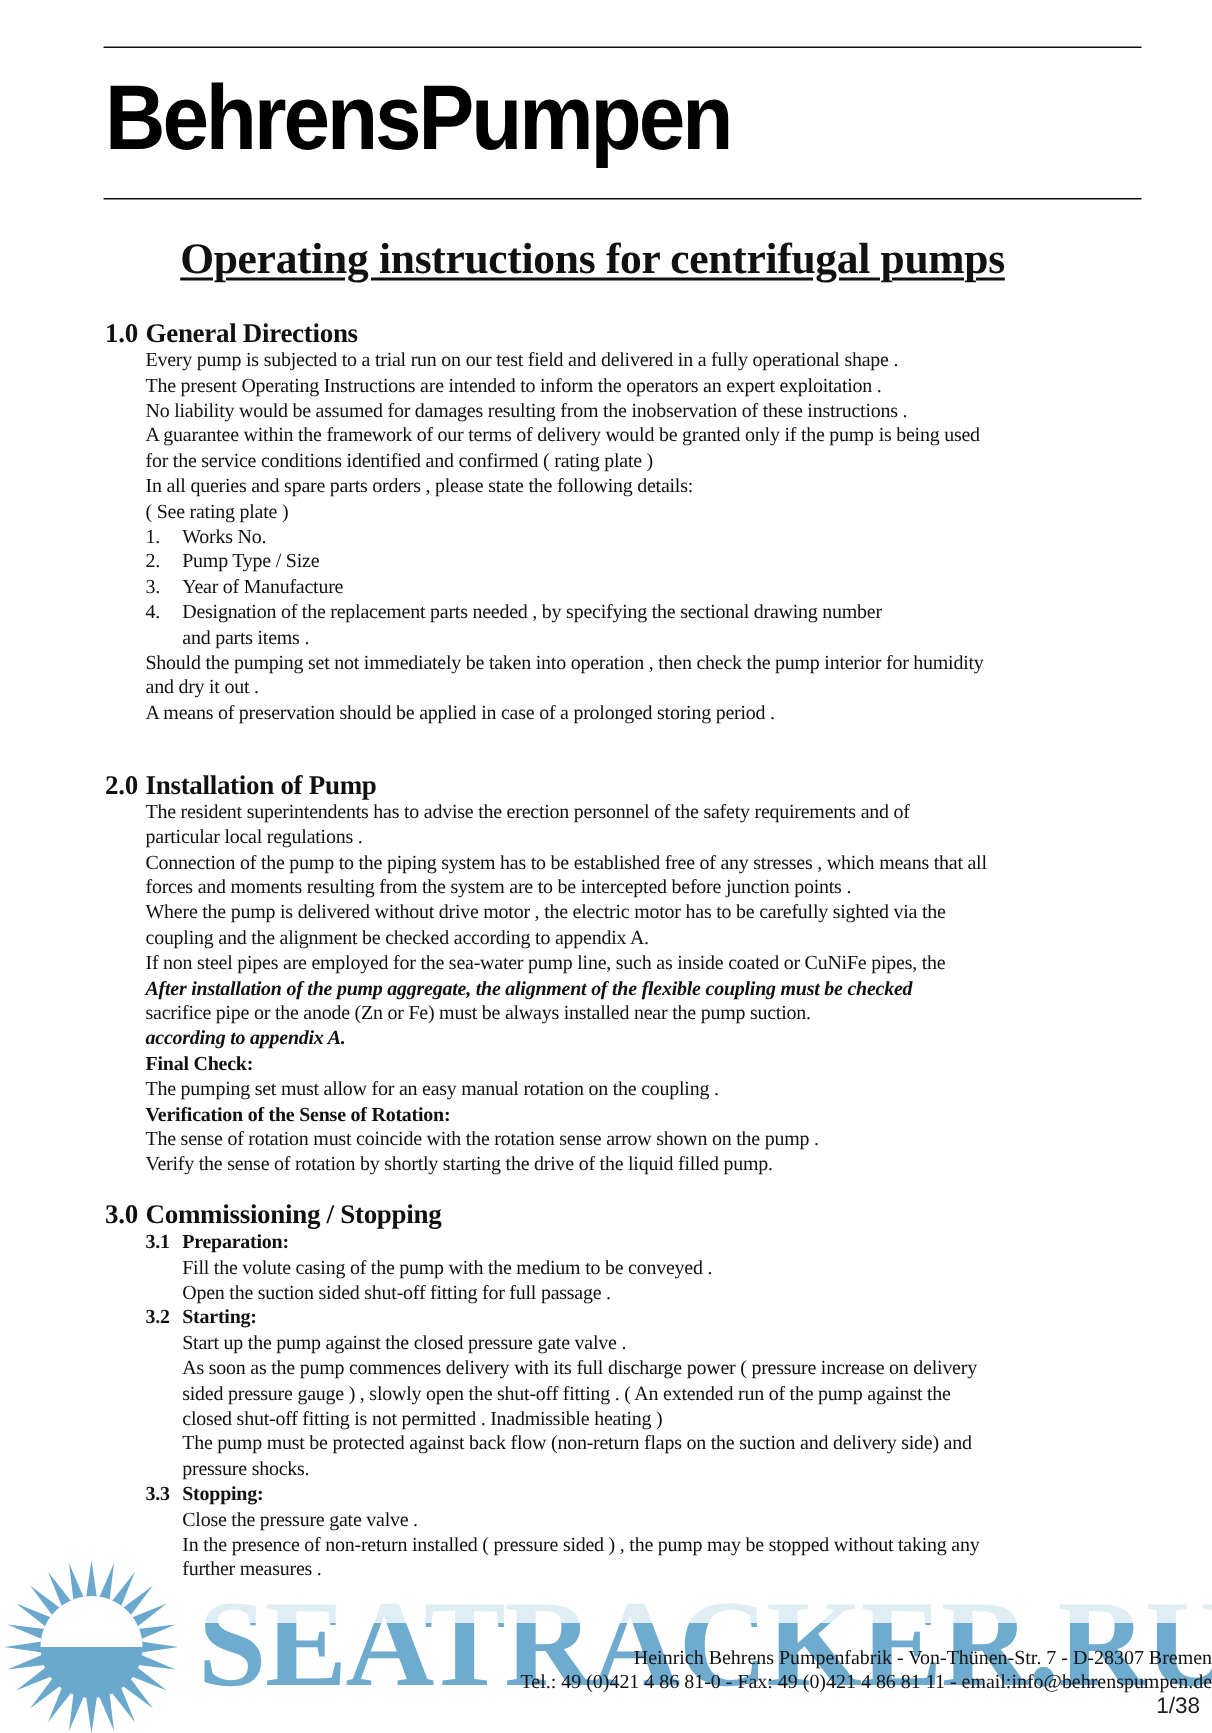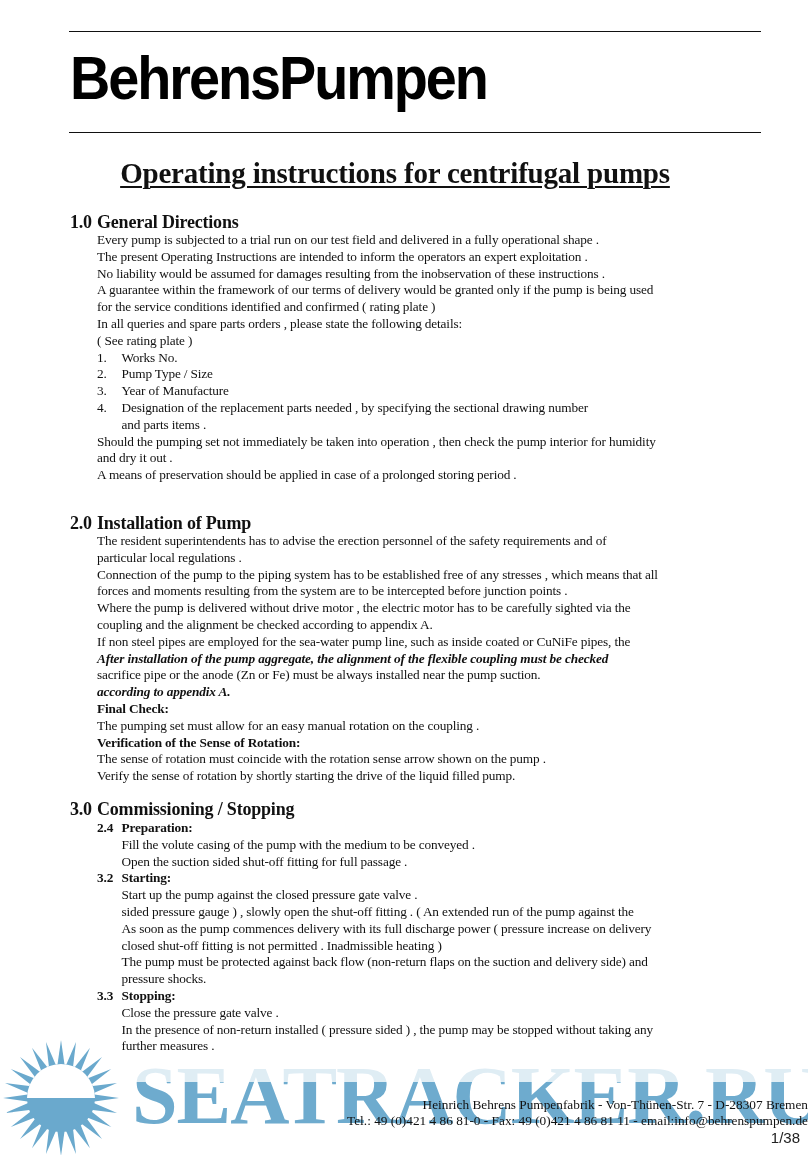--- a/index.html
+++ b/index.html
@@ -80,28 +80,28 @@
   <div class="line">The pumping set must allow for an easy manual rotation on the coupling .</div>
   <div class="line b">Verification of the Sense of Rotation:</div>
   <div class="line">The sense of rotation must coincide with the rotation sense arrow shown on the pump .</div>
   <div class="line">Verify the sense of rotation by shortly starting the drive of the liquid filled pump.</div>
 </div>
 
 <div class="section-heading" style="top:799px;">
   <span class="num">3.0</span><span>Commissioning / Stopping</span>
 </div>
 <div class="block" style="top:820px;">
-  <div class="line sub-head"><span class="sub-num">2.4</span><span class="sub-label">Preparation:</span></div>
+  <div class="line sub-head"><span class="sub-num">3.1</span><span class="sub-label">Preparation:</span></div>
   <div class="line indent1">Fill the volute casing of the pump with the medium to be conveyed .</div>
   <div class="line indent1">Open the suction sided shut-off fitting for full passage .</div>
 
   <div class="line sub-head"><span class="sub-num">3.2</span><span class="sub-label">Starting:</span></div>
   <div class="line indent1">Start up the pump against the closed pressure gate valve .</div>
+  <div class="line indent1">As soon as the pump commences delivery with its full discharge power ( pressure increase on delivery</div>
   <div class="line indent1">sided pressure gauge ) , slowly open the shut-off fitting . ( An extended run of the pump against the</div>
-  <div class="line indent1">As soon as the pump commences delivery with its full discharge power ( pressure increase on delivery</div>
   <div class="line indent1">closed shut-off fitting is not permitted . Inadmissible heating )</div>
   <div class="line indent1">The pump must be protected against back flow (non-return flaps on the suction and delivery side) and</div>
   <div class="line indent1">pressure shocks.</div>
 
   <div class="line sub-head"><span class="sub-num">3.3</span><span class="sub-label">Stopping:</span></div>
   <div class="line indent1">Close the pressure gate valve .</div>
   <div class="line indent1">In the presence of non-return installed ( pressure sided ) , the pump may be stopped without taking any</div>
   <div class="line indent1">further measures .</div>
 </div>
 

